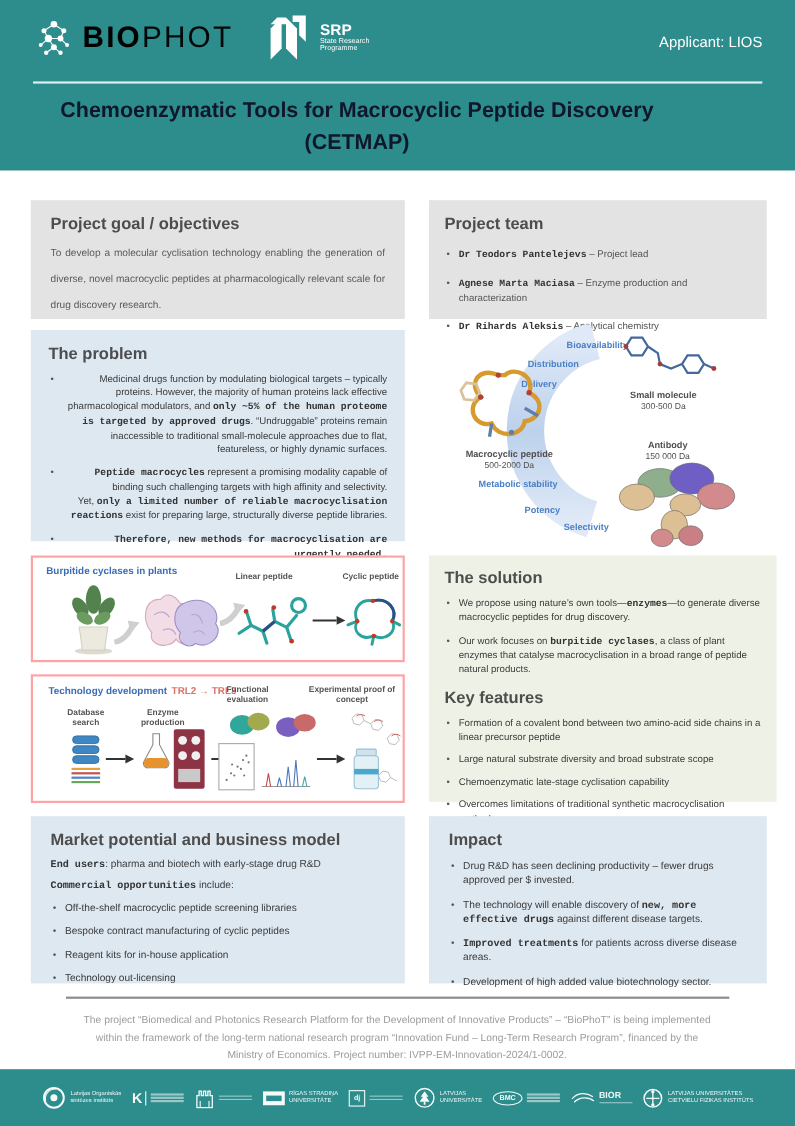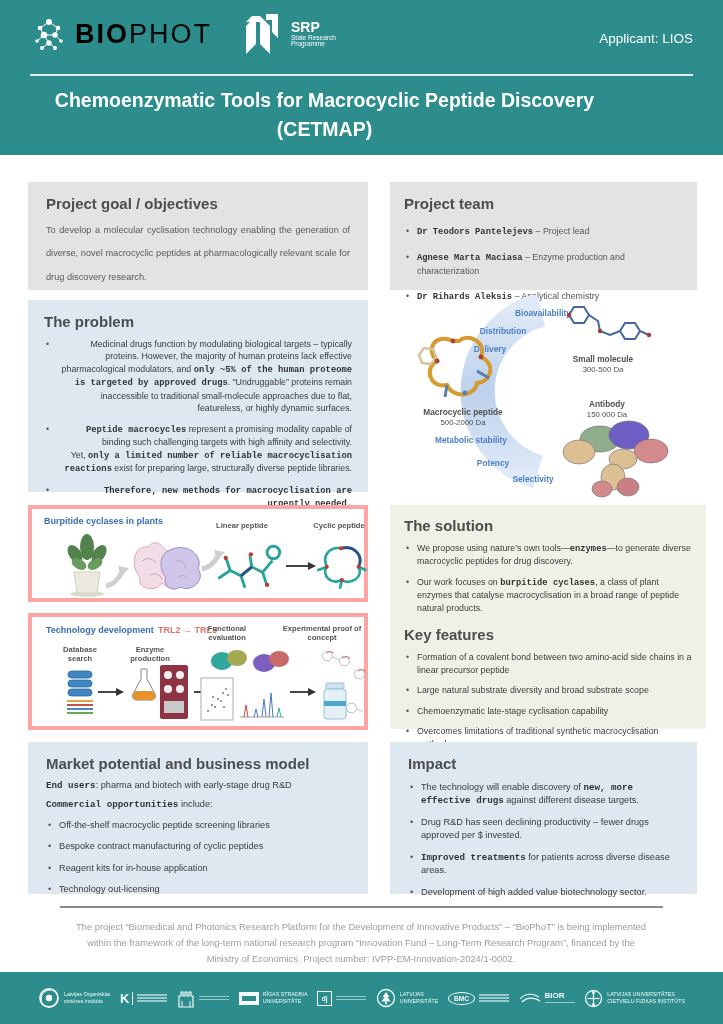--- a/index.html
+++ b/index.html
@@ -12,21 +12,21 @@
   .biophot{left:30px;top:15px;display:flex;align-items:center;gap:7px;color:#000000;}
   .biophot .word{font-size:27px;letter-spacing:2px;}
   .biophot .word b{font-weight:bold;}
   .biophot .word span{font-weight:normal;opacity:.95;}
   .srp{left:240px;top:12px;display:flex;align-items:center;gap:7px;color:#fff;}
   .srp-txt{display:flex;flex-direction:column;line-height:1.05;}
   .srp-txt .a{font-size:14px;font-weight:bold;}
   .srp-txt .s{font-size:6.5px;}
   .applicant{right:30px;top:31px;color:#fff;font-size:13.5px;}
   .hdr-line{left:30px;right:30px;top:74px;height:1.5px;background:rgba(255,255,255,.85);}
-  .title{left:0;top:86px;width:649px;text-align:center;color:#ffffff;
+  .title{left:0;top:86px;width:649px;text-align:center;color:#0f172a;
          font-size:19.5px;font-weight:bold;line-height:1.5;}
 
   
   .box{box-sizing:border-box;}
   .box h2{margin:0;font-size:15px;font-weight:bold;color:#4d4d4d;}
   .gray{background:#e3e3e3;}
   .blue{background:#dde8f1;}
   .green{background:#eef2e6;}
 
   .goal{left:28px;top:182px;width:340px;height:108px;padding:13px 18px;}
@@ -39,21 +39,21 @@
   .problem .bul{margin-top:8px;text-align:right;}
 
   .bul{position:relative;padding-left:13px;font-size:8.8px;line-height:1.42;color:#3b3b3b;}
   .bul::before{content:"\2022";position:absolute;left:2px;top:0;color:#555;}
   .bd{font-weight:bold;color:#333;font-family:Liberation Mono, monospace;}
 
   
   .diagram{left:385px;top:295px;width:330px;height:205px;}
 
   
-  .panel{background:#fff;border:4px solid #fca5a5;}
+  .panel{background:#fff;border:2px solid #fca5a5;}
   .burp{left:28px;top:505px;width:340px;height:97px;}
   .tech{left:28px;top:613px;width:340px;height:117px;}
   .panel .phead{position:absolute;font-size:9px;font-weight:bold;color:#3a6db5;}
   .plabel{position:absolute;font-size:7.6px;font-weight:bold;color:#555;
           text-align:center;line-height:1.2;}
   .trl{position:absolute;font-size:9px;font-weight:bold;color:#d9756a;}
 
   .solution{left:390px;top:505px;width:316px;height:224px;padding:12px 14px;}
   .solution .bul{margin-top:8px;}
   .solution h2.kf{margin-top:12px;}
@@ -391,22 +391,22 @@
   <div class="lead"><span class="bd">End users</span><span>: pharma and biotech with early-stage drug R&amp;D</span></div>
   <div class="lead"><span class="bd">Commercial opportunities</span><span> include:</span></div>
   <div class="bul">Off-the-shelf macrocyclic peptide screening libraries</div>
   <div class="bul">Bespoke contract manufacturing of cyclic peptides</div>
   <div class="bul">Reagent kits for in-house application</div>
   <div class="bul">Technology out-licensing</div>
 </div>
 
 <div class="abs box blue impact">
   <h2>Impact</h2>
+  <div class="bul"><span>Drug R&amp;D has seen declining productivity – fewer drugs approved per $ invested.</span></div>
   <div class="bul"><span>The technology will enable discovery of </span><span class="bd">new, more effective drugs</span><span> against different disease targets.</span></div>
-  <div class="bul"><span>Drug R&amp;D has seen declining productivity – fewer drugs approved per $ invested.</span></div>
   <div class="bul"><span class="bd">Improved treatments</span><span> for patients across diverse disease areas.</span></div>
   <div class="bul"><span>Development of high added value biotechnology sector.</span></div>
 </div>
 
 <div class="abs foot-line"></div>
 <div class="abs foot-txt">The project “Biomedical and Photonics Research Platform for the Development of Innovative Products” – “BioPhoT” is being implemented within the framework of the long-term national research program “Innovation Fund – Long-Term Research Program”, financed by the Ministry of Economics. Project number: IVPP-EM-Innovation-2024/1-0002.</div>
 
 <div class="abs logobar">
 
   <div class="plogo">

